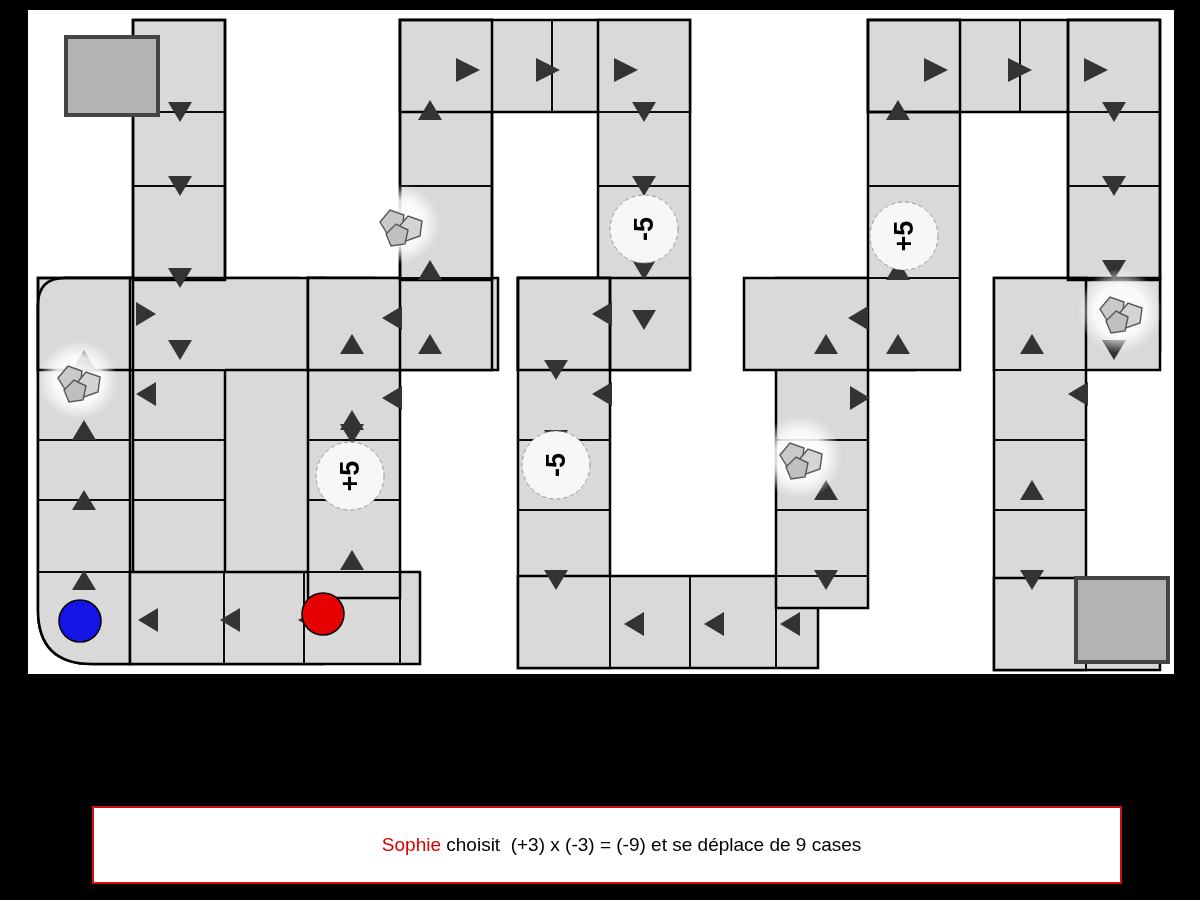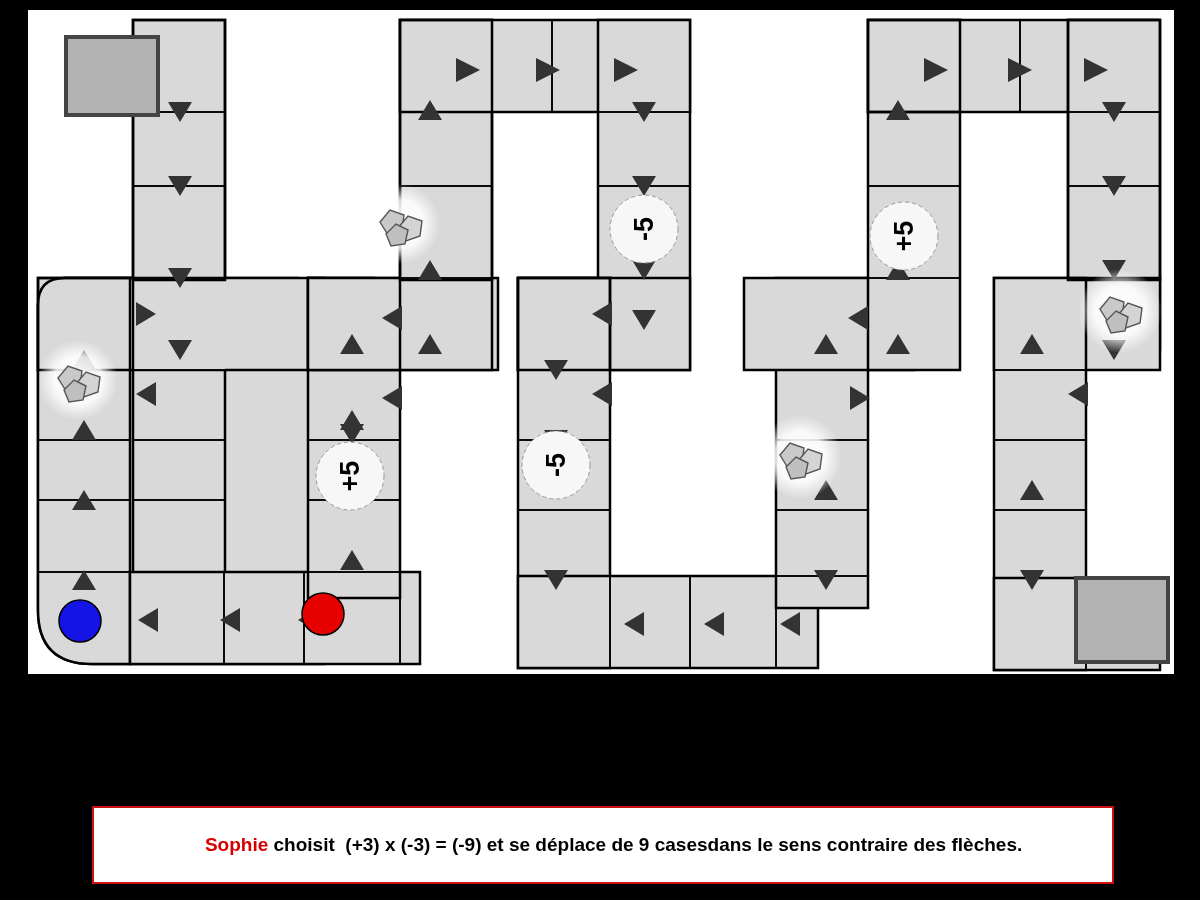--- a/index.html
+++ b/index.html
@@ -13,22 +13,22 @@
   }
   #board svg{display:block;}
 
   
   #dice-row{position:absolute;left:0;top:676px;width:1200px;height:112px;}
 
   
   #caption{
     position:absolute;left:92px;top:806px;width:1018px;height:74px;
     background:#fff;border:2px solid #d01010;
-    display:flex;flex-direction:row;align-items:center;justify-content:center;
-    font-size:19px;font-weight:bold;color:#000;line-height:1.45;
+    display:flex;flex-direction:column;align-items:center;justify-content:center;
+    font-size:19px;font-weight:normal;color:#000;line-height:1.45;padding-left:8px;
   }
   #caption .name{color:#d60000;}
   #caption .line{white-space:pre;}
 
   
   .tile-num{font-size:27px;font-weight:bold;fill:#000;}
 </style>
 </head>
 <body>
 
@@ -281,14 +281,13 @@
 
 <div id="dice-row">
   
   
 </div>
 
 <div id="caption">
   <div class="line">
     <span class="name">Sophie</span><span> choisit  (+3) x (-3) = (-9) et se déplace de 9 cases</span>
   </div>
-  <div class="line">dans le sens contraire des flèches.</div>
 </div>
 
 </body></html>

